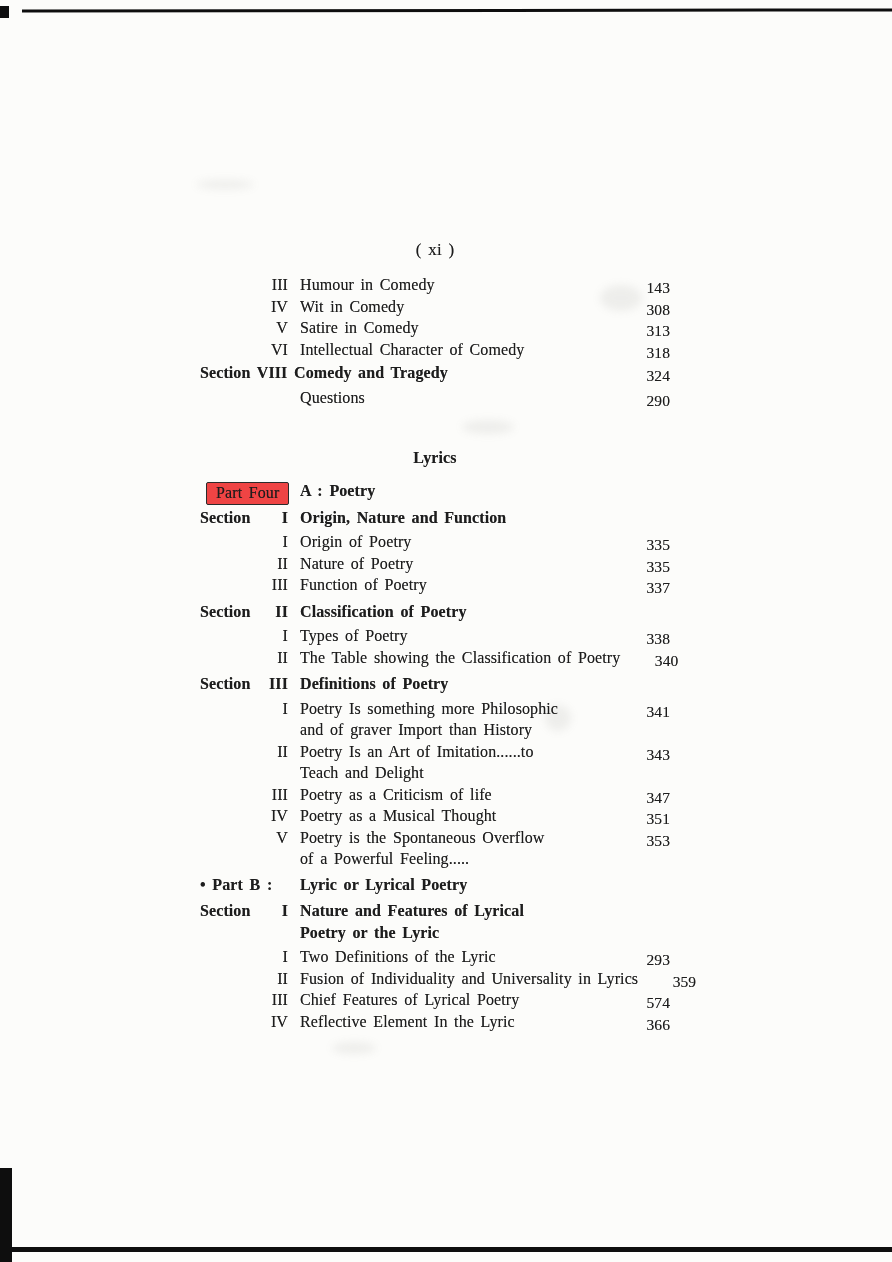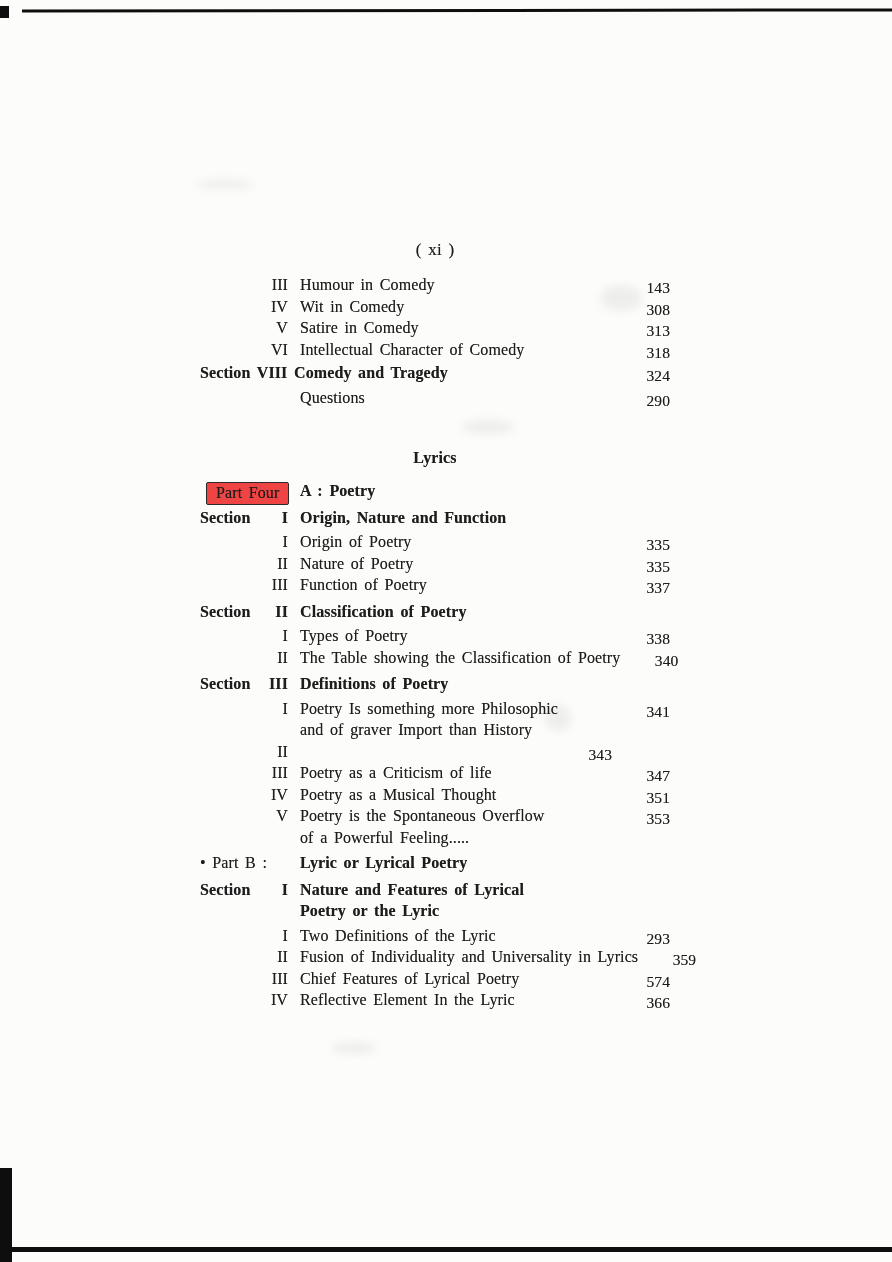--- a/index.html
+++ b/index.html
@@ -33,21 +33,21 @@
   .cell-page{text-align:right;font-size:15.5px;transform:translateY(3px);}
   .row-section{margin-top:5px;margin-bottom:3px;}
   .row-section .cell-left{display:flex;justify-content:space-between;font-weight:700;}
   .row-section .cell-title{font-weight:700;}
   .row-inline{margin-top:2px;}
   .row-inline .cell-title{grid-column:1/3;font-weight:700;}
   .row-plain{margin-top:3px;}
   .row-part-right{margin-top:0;}
   .row-part-right .cell-left,.row-part-right .cell-title{font-weight:700;}
   .row-part-left{margin-top:4px;}
-  .row-part-left .cell-left{text-align:left;font-weight:400;}
+  .row-part-left .cell-left{text-align:left;font-weight:700;}
   .row-part-left .cell-title{font-weight:700;}
   
   .part-four-block{position:relative;margin:38px 0 8px;height:26px;}
   .part-four-box{position:absolute;left:6px;top:-3px;display:inline-block;
     border:1.6px solid #2b2b2b;border-radius:2px;padding:1px 9px 2px;
     font-weight:400;background:#ef4444;margin-top:39px;}
   .part-heading{display:block;text-align:center;font-weight:700;line-height:24px;}
 </style>
 </head>
 <body>
@@ -158,20 +158,22 @@
         <div class="cell-page"></div>
       </div>
       <div class="row row-entry">
         <div class="cell-left">I</div>
         <div class="cell-title">Poetry Is something more Philosophic
 and of graver Import than History</div>
         <div class="cell-page">341</div>
       </div>
       <div class="row row-entry">
         <div class="cell-left">II</div>
+        <div class="cell-title">Poetry Is an Art of Imitation......to
+Teach and Delight</div>
         <div class="cell-page">343</div>
       </div>
       <div class="row row-entry">
         <div class="cell-left">III</div>
         <div class="cell-title">Poetry as a Criticism of life</div>
         <div class="cell-page">347</div>
       </div>
       <div class="row row-entry">
         <div class="cell-left">IV</div>
         <div class="cell-title">Poetry as a Musical Thought</div>

